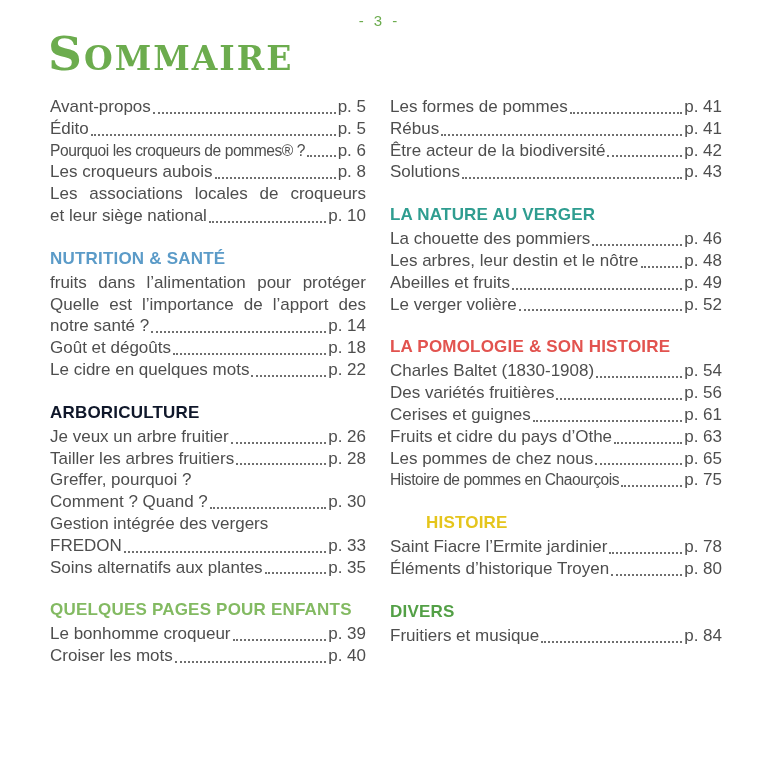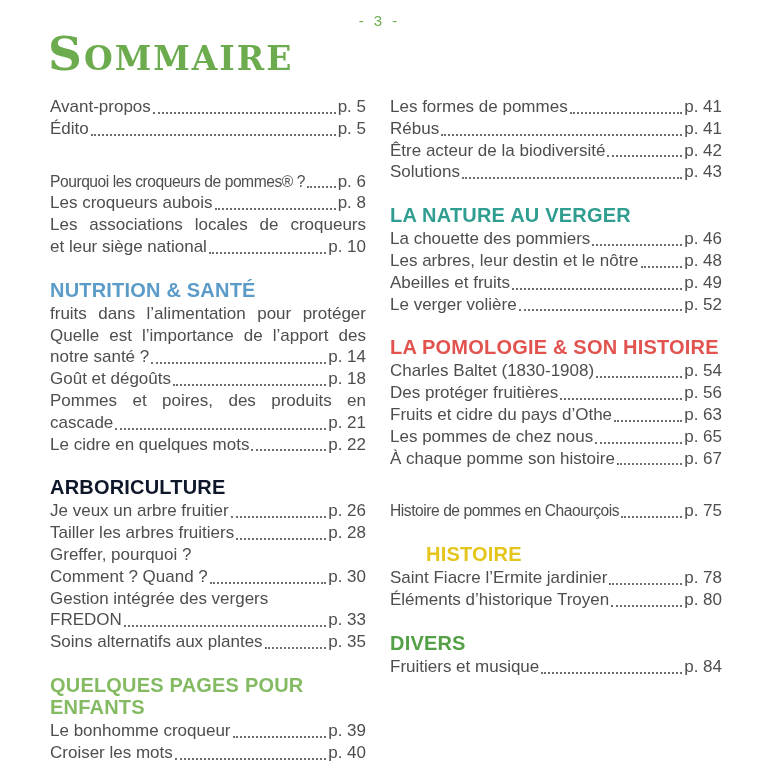--- a/index.html
+++ b/index.html
@@ -26,38 +26,38 @@
     letter-spacing:2px;
     color:#6cac4e;
   }
   .col { position:absolute; top:96px; }
   .col-left  { left:50px;  width:316px; }
   .col-right { left:390px; width:332px; }
 
   .sec { margin-top:21px; }
   .sec:first-child { margin-top:0; }
   .sec-header {
-    font-size:20px; font-weight:bold;
+    font-size:17px; font-weight:bold;
     line-height:22px; letter-spacing:0.2px;
     margin-bottom:2px;
   }
   .entry { font-size:17px; line-height:21.8px; }
   .pre { text-align:left; }
   .pre.just { text-align:justify; text-align-last:justify; }
   .entry-line { display:flex; align-items:baseline; }
   .lbl { white-space:nowrap; flex:0 0 auto; }
   .dots {
     flex:1 1 auto; min-width:8px;
     border-bottom:2px dotted #6f6f6f;
     align-self:flex-end;
     margin:0 2px 4px 2px;
     height:0;
   }
   .pg { white-space:nowrap; flex:0 0 auto; }
-  .entry.fit .lbl { font-size:15.6px; letter-spacing:-0.45px;margin-top:31px; }
+  .entry.fit .lbl { font-size:15.6px; letter-spacing:-0.45px; }
 </style>
 </head>
 <body>
 
 <div class="page">
   <div class="pagenum">- 3 -</div>
   <div class="title">Sommaire</div>
   <div class="col col-left">
       <div class="sec">
         <div class="entry">
@@ -109,28 +109,20 @@
           </div>
         </div>
         <div class="entry">
           <div class="entry-line">
             <span class="lbl">Goût et dégoûts</span>
             <span class="dots"></span>
             <span class="pg">p. 18</span>
           </div>
         </div>
         <div class="entry">
-          <div class="pre just">Pommes et poires, des produits en</div>
-          <div class="entry-line">
-            <span class="lbl">cascade</span>
-            <span class="dots"></span>
-            <span class="pg">p. 21</span>
-          </div>
-        </div>
-        <div class="entry">
           <div class="entry-line">
             <span class="lbl">Le cidre en quelques mots</span>
             <span class="dots"></span>
             <span class="pg">p. 22</span>
           </div>
         </div>
       </div>
       <div class="sec">
         <div class="sec-header" style="color: #0f172a;">ARBORICULTURE</div>
         <div class="entry">
@@ -255,44 +247,44 @@
         <div class="sec-header" style="color: rgb(226, 83, 79);">LA POMOLOGIE &amp; SON HISTOIRE</div>
         <div class="entry">
           <div class="entry-line">
             <span class="lbl">Charles Baltet (1830-1908)</span>
             <span class="dots"></span>
             <span class="pg">p. 54</span>
           </div>
         </div>
         <div class="entry">
           <div class="entry-line">
-            <span class="lbl">Des protéger fruitières</span>
+            <span class="lbl">Des variétés fruitières</span>
             <span class="dots"></span>
             <span class="pg">p. 56</span>
           </div>
         </div>
         <div class="entry">
           <div class="entry-line">
+            <span class="lbl">Cerises et guignes</span>
+            <span class="dots"></span>
+            <span class="pg">p. 61</span>
+          </div>
+        </div>
+        <div class="entry">
+          <div class="entry-line">
             <span class="lbl">Fruits et cidre du pays d’Othe</span>
             <span class="dots"></span>
             <span class="pg">p. 63</span>
           </div>
         </div>
         <div class="entry">
           <div class="entry-line">
             <span class="lbl">Les pommes de chez nous</span>
             <span class="dots"></span>
             <span class="pg">p. 65</span>
-          </div>
-        </div>
-        <div class="entry">
-          <div class="entry-line">
-            <span class="lbl">À chaque pomme son histoire</span>
-            <span class="dots"></span>
-            <span class="pg">p. 67</span>
           </div>
         </div>
         <div class="entry fit">
           <div class="entry-line">
             <span class="lbl">Histoire de pommes en Chaourçois</span>
             <span class="dots"></span>
             <span class="pg">p. 75</span>
           </div>
         </div>
       </div>

